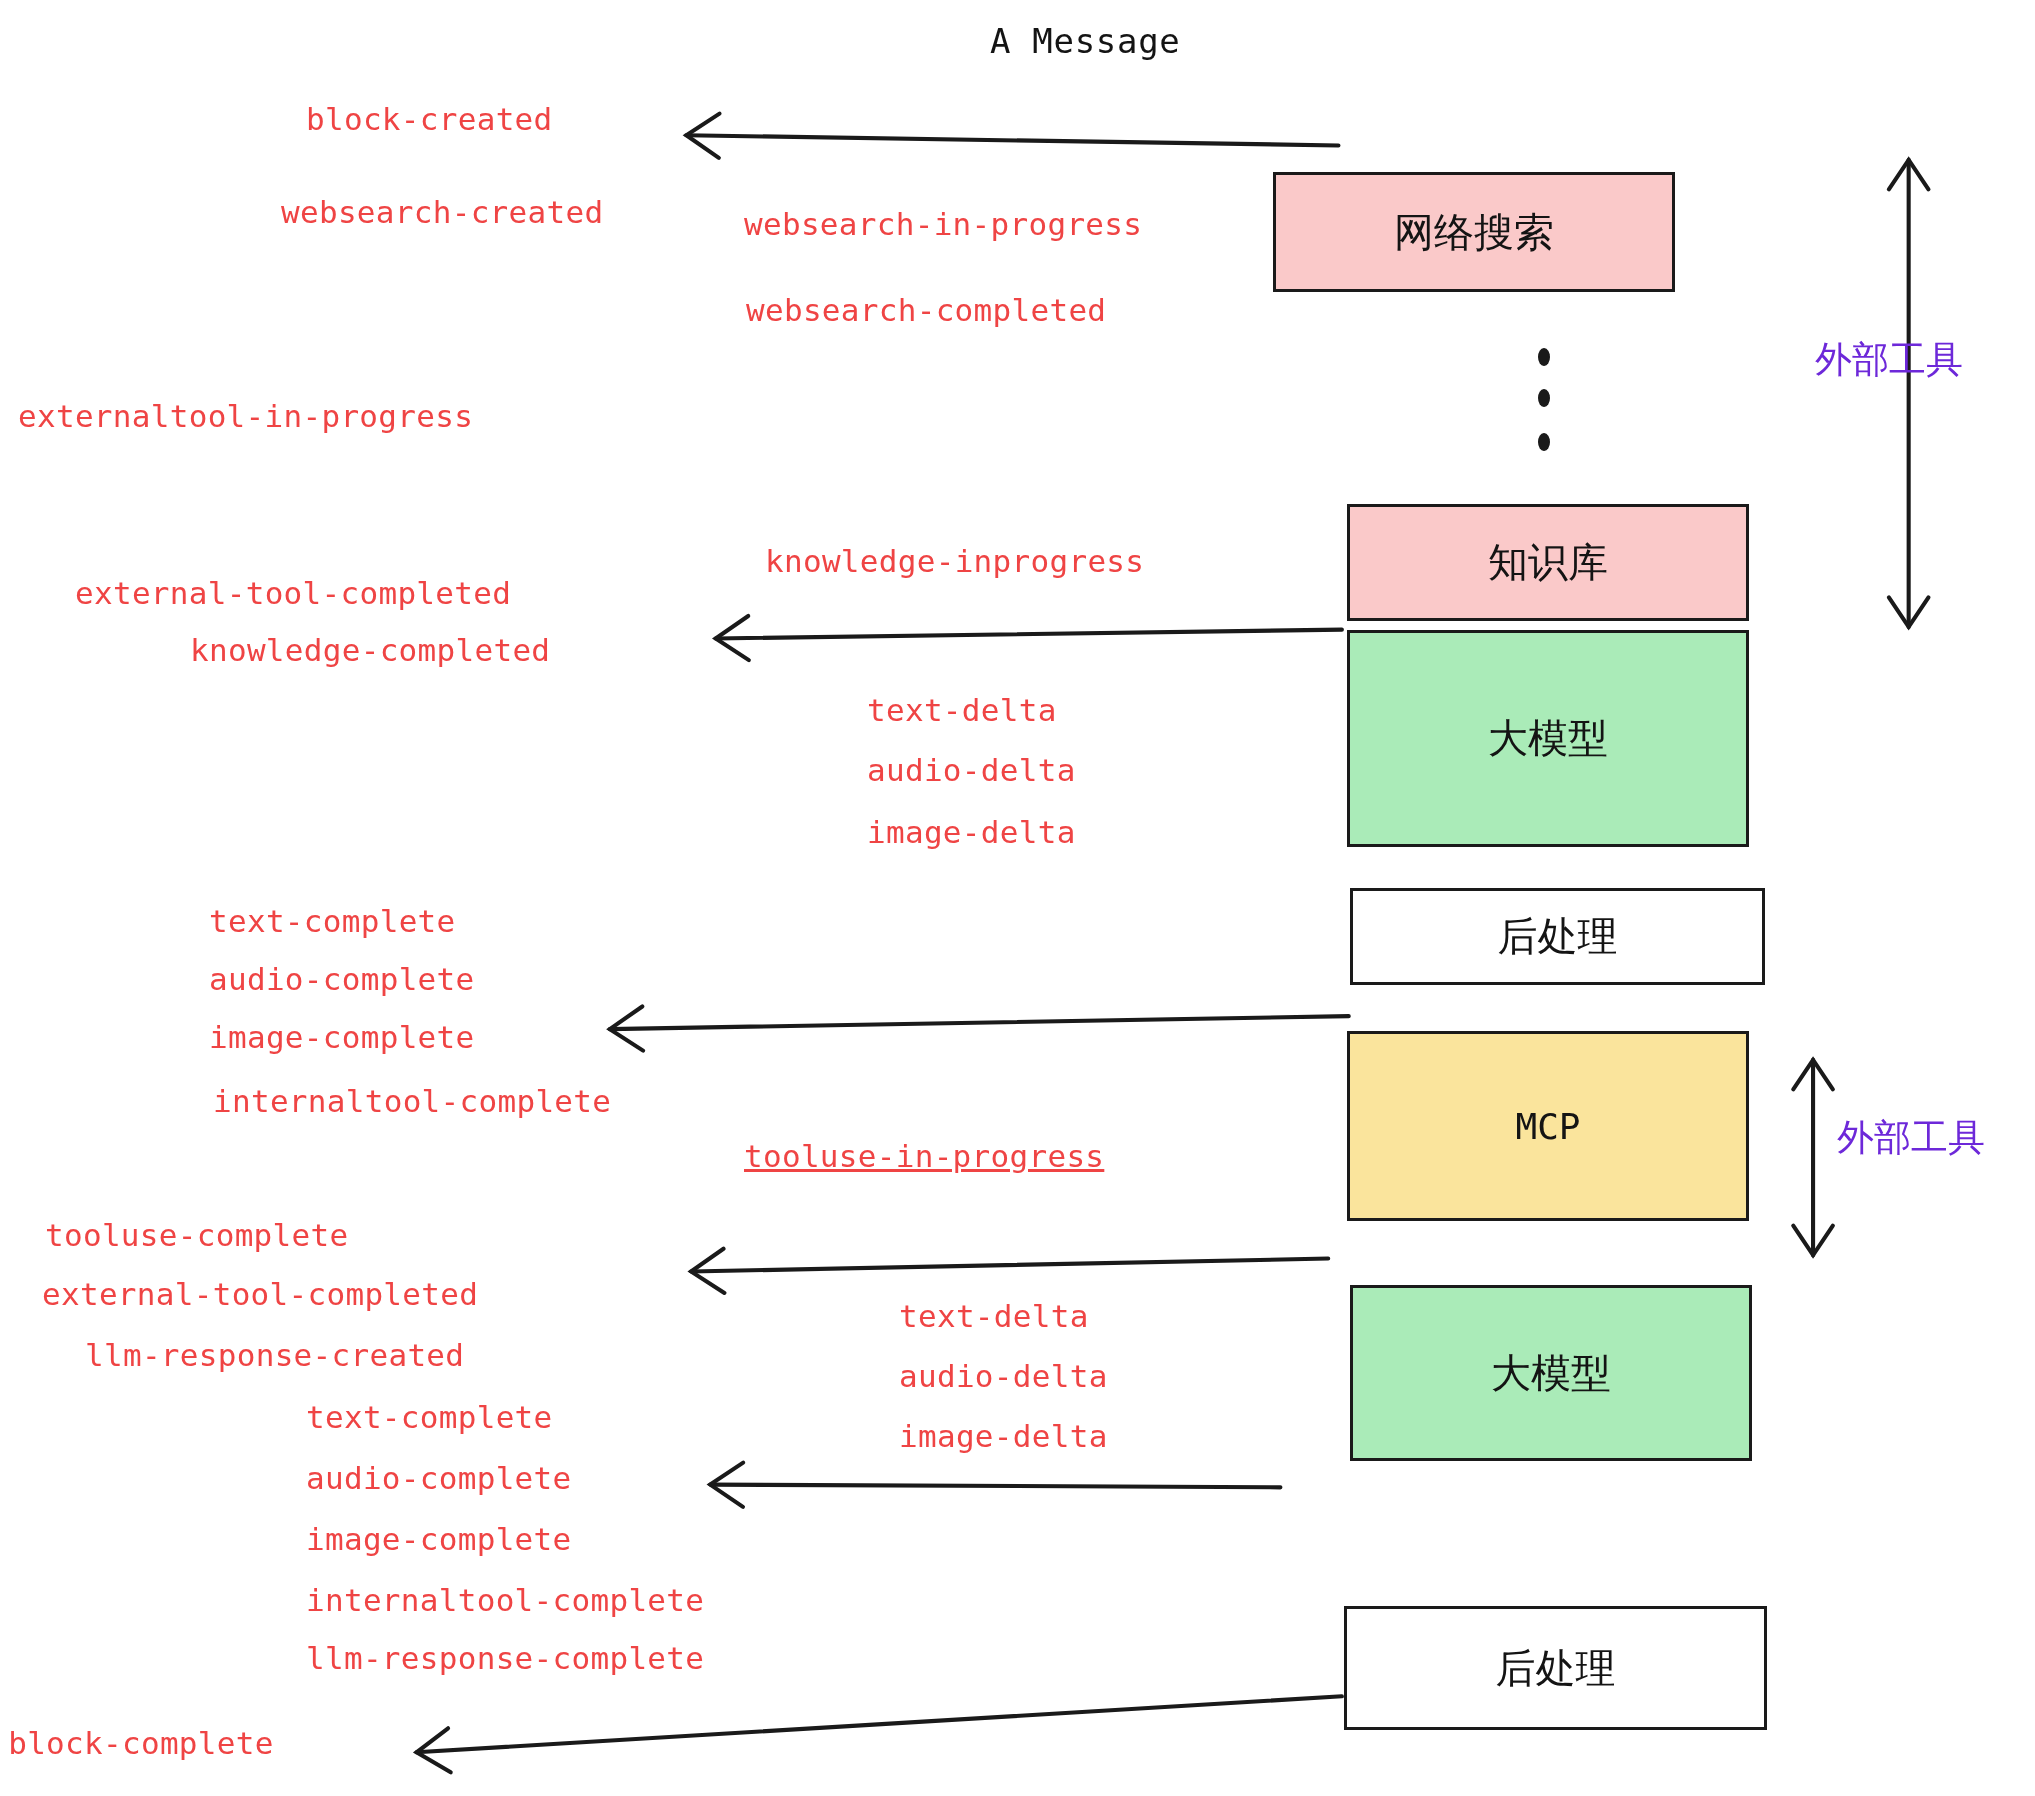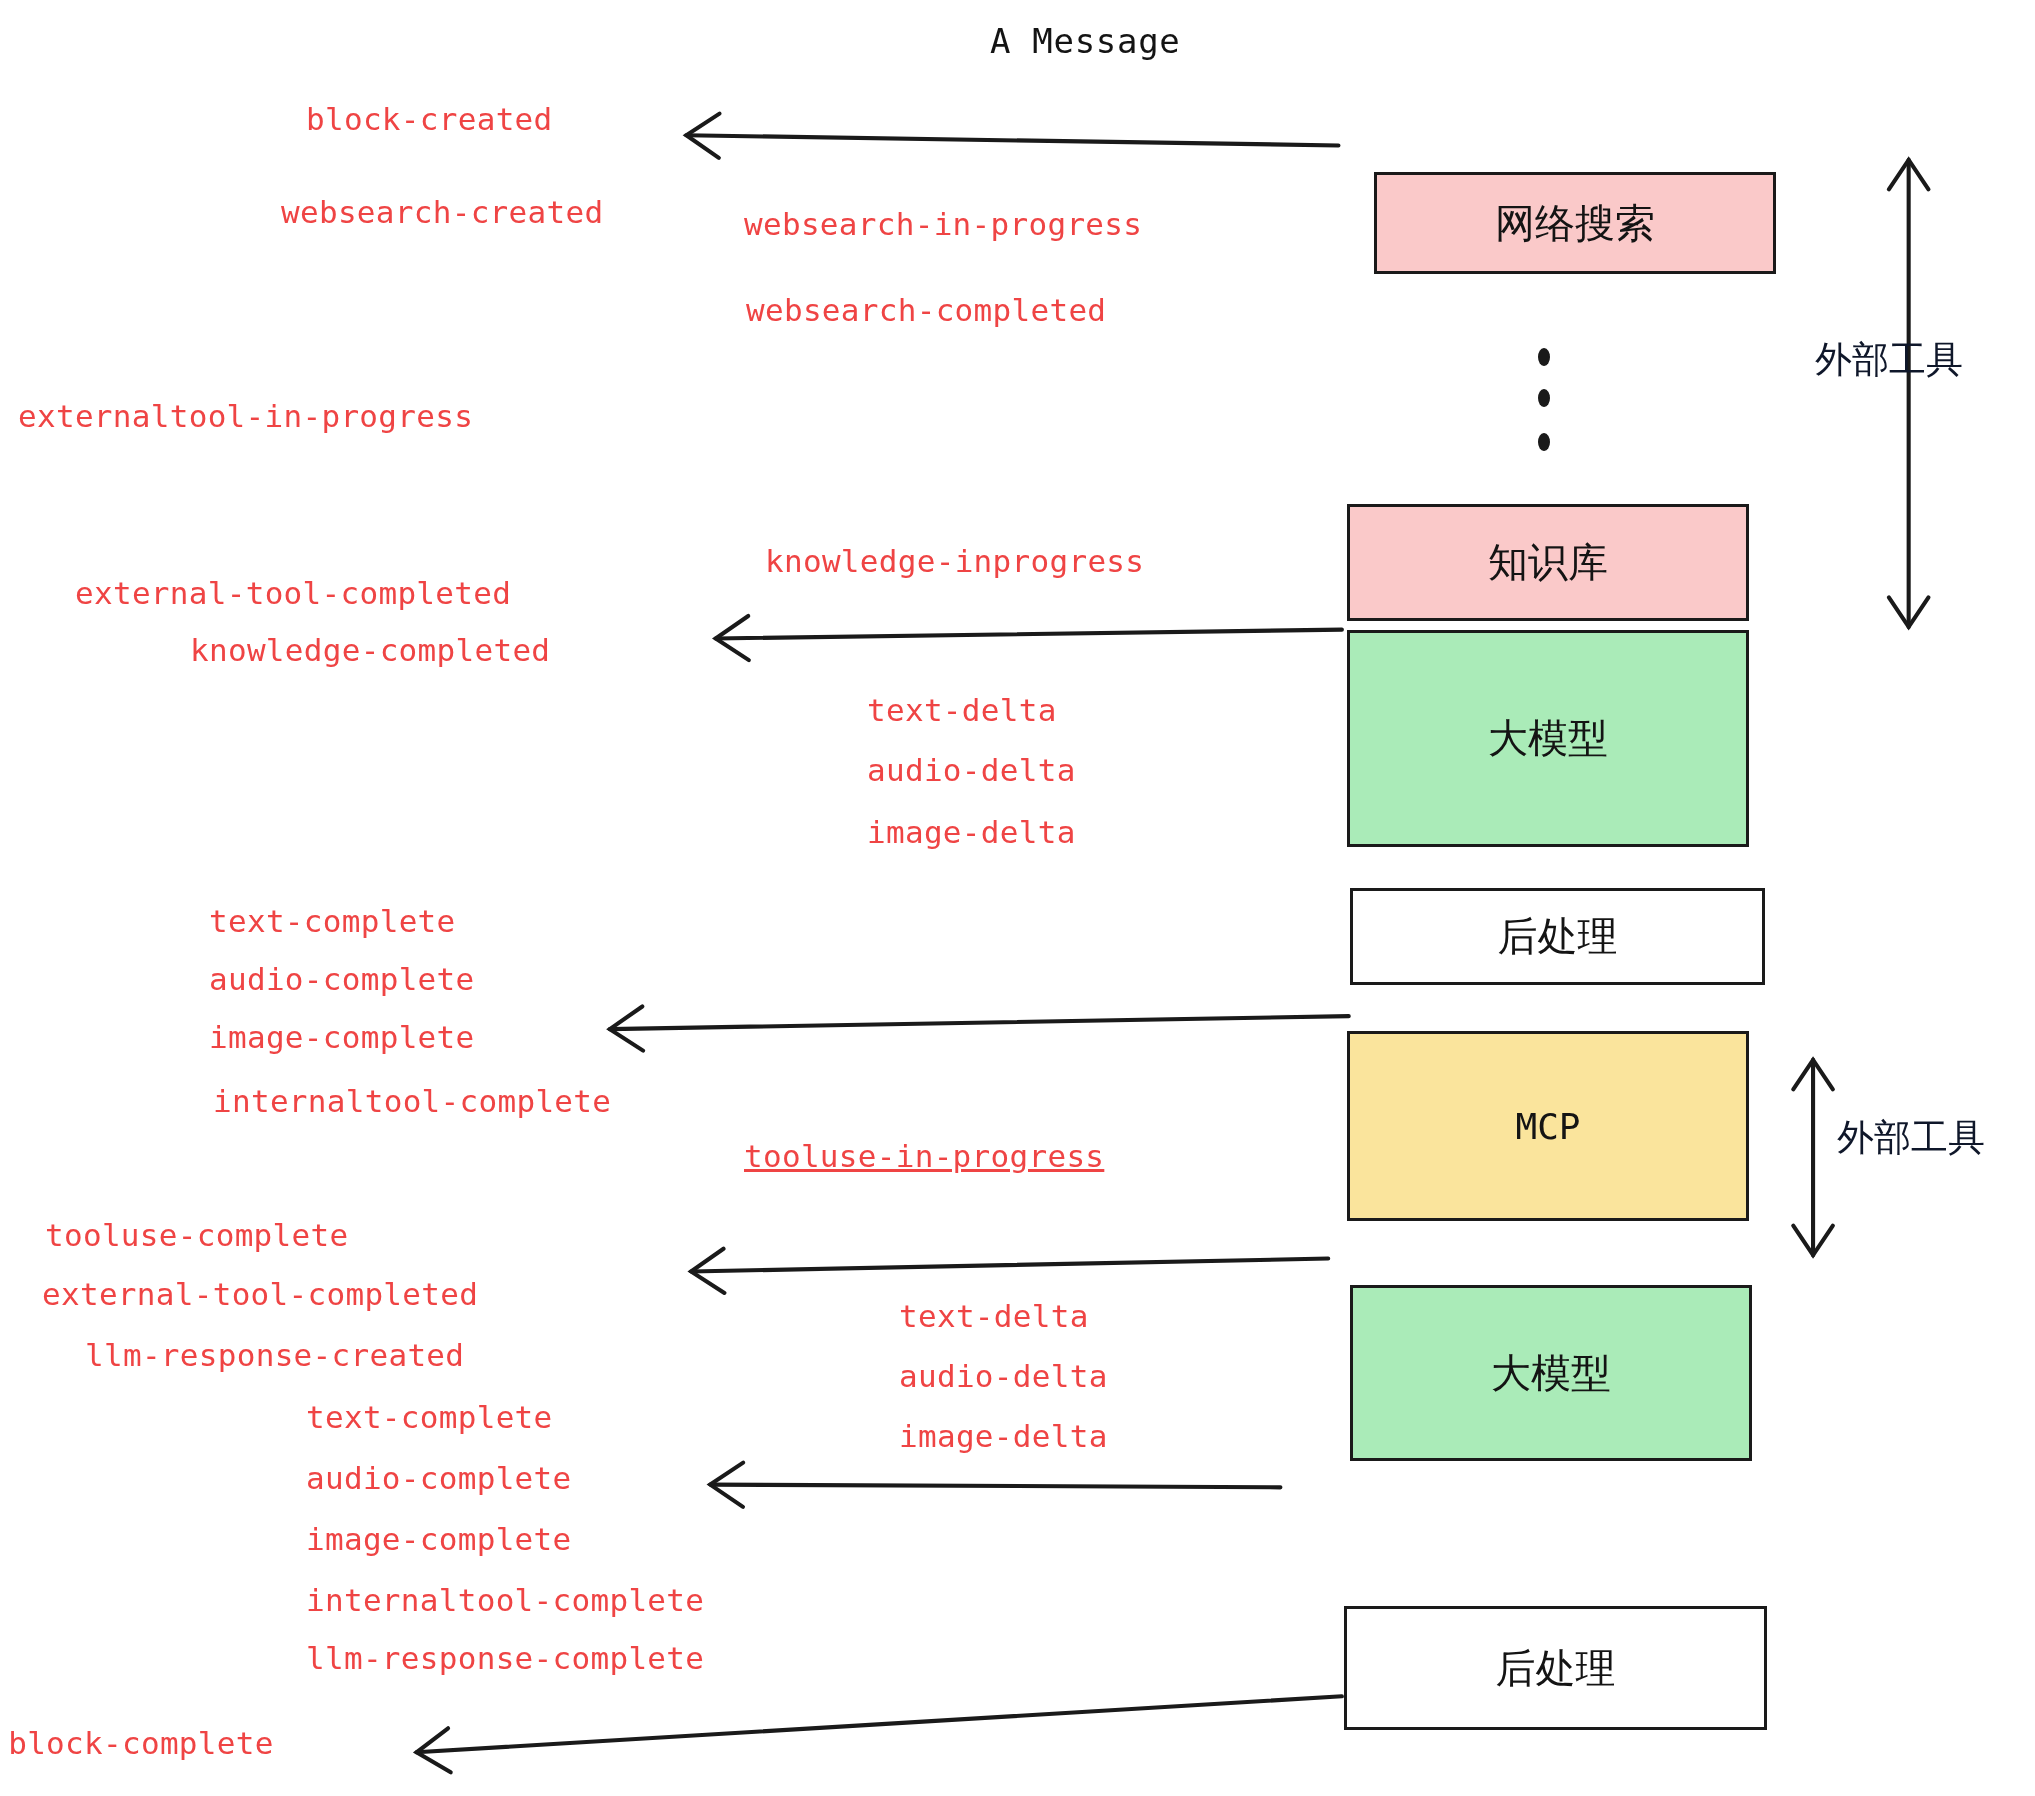--- a/index.html
+++ b/index.html
@@ -44,21 +44,21 @@
     color: #141414;
   }
   .node.mono {
     font-family: "DejaVu Sans Mono", monospace;
     font-size: 36px;
   }
   .side-label {
     position: absolute;
     font-family: "DejaVu Sans", sans-serif;
     font-size: 37px;
-    color: #0f172a;
+    color: #6d28d9;
     white-space: nowrap;
   }
   .dot {
     position: absolute;
     width: 11.6px;
     height: 18px;
     border-radius: 50%;
     background: #1a1a1a;
   }
   svg.overlay {
@@ -95,21 +95,21 @@
         <line x1="2795" y1="234" x2="2795" y2="918"></line>
         <polyline points="2823.999553304354,277.1627838322315 2795,234 2766.000446695646,277.1627838322315"></polyline>
         <polyline points="2766.000446695646,874.8372161677685 2795,918 2823.999553304354,874.8372161677685"></polyline>
         <line x1="2655" y1="1552" x2="2655" y2="1838"></line>
         <polyline points="2683.999553304354,1595.1627838322315 2655,1552 2626.000446695646,1595.1627838322315"></polyline>
         <polyline points="2626.000446695646,1794.8372161677685 2655,1838 2683.999553304354,1794.8372161677685"></polyline>
       </g>
   </svg>
 
   <div id="nodes-layer">
-      <div class="node" style="left: 1374px; top: 172px; width: 402px; height: 102px; background: rgb(250, 201, 201);">
+      <div class="node" style="left: 1273px; top: 172px; width: 402px; height: 120px; background: rgb(250, 201, 201);">
         <span>网络搜索</span>
       </div>
       <div class="node" style="left: 1347px; top: 504px; width: 402px; height: 117px; background: rgb(250, 201, 201); text-align: center;">
         <span>知识库</span>
       </div>
       <div class="node" style="left: 1347px; top: 630px; width: 402px; height: 217px; background: rgb(170, 235, 184);">
         <span>大模型</span>
       </div>
       <div class="node" style="left: 1350px; top: 888px; width: 415px; height: 97px; background: rgb(255, 255, 255);">
         <span>后处理</span>

